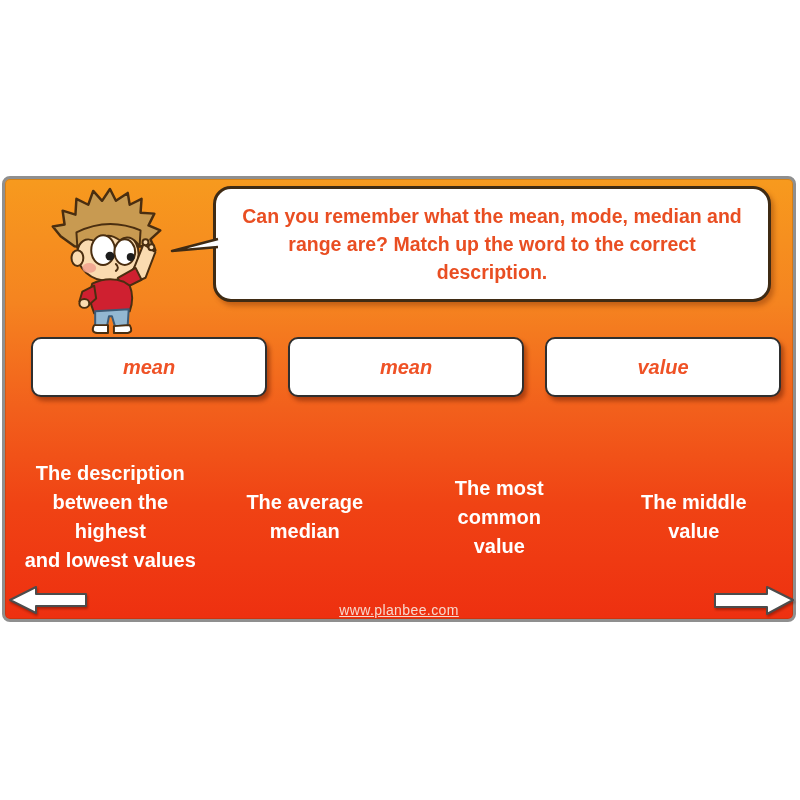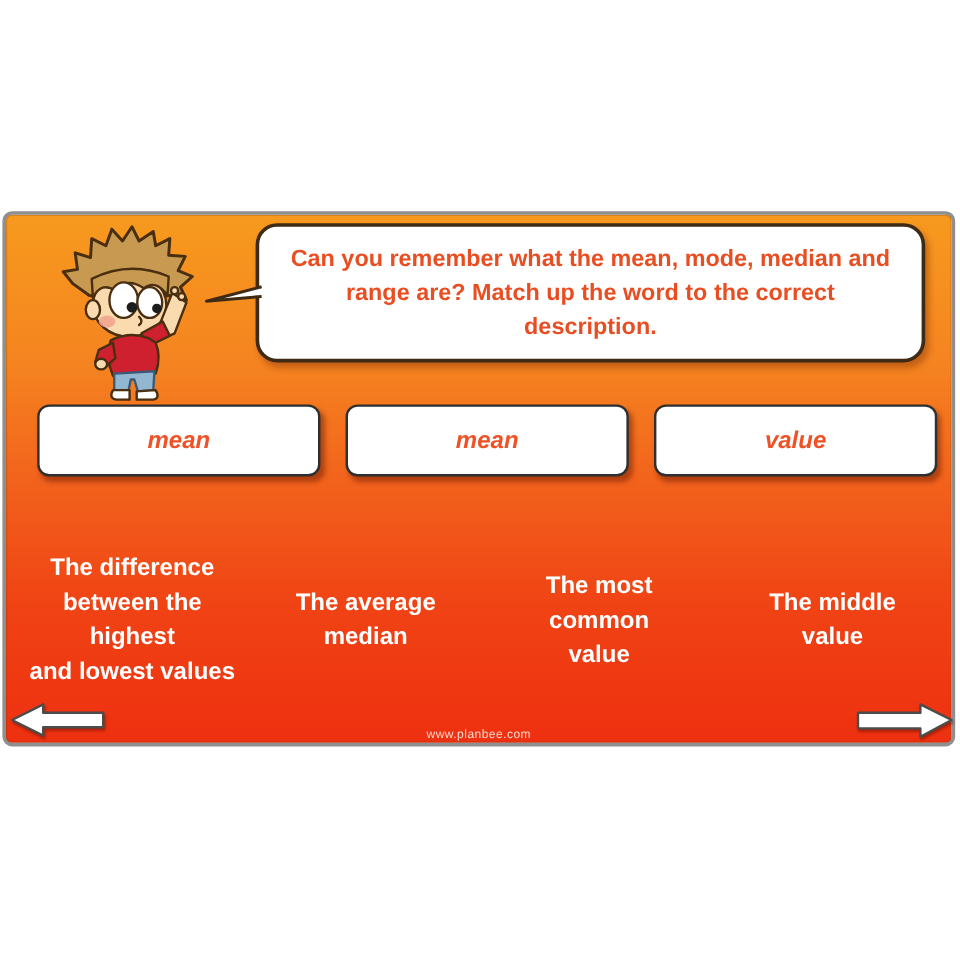--- a/index.html
+++ b/index.html
@@ -52,21 +52,21 @@
     text-align:center;white-space:pre-line;
   }
   
   .arrow-btn{position:absolute;top:405px;width:82px;height:31px;cursor:pointer;background:none;border:none;padding:0;}
   .arrow-btn.prev{left:3px;}
   .arrow-btn.next{right:-2px;top:406px;}
   .arrow-btn svg{display:block;filter:drop-shadow(1px 2px 1px rgba(70,10,0,.4));}
   
   .footer-url{
     position:absolute;left:0;right:0;bottom:1px;text-align:center;
-    color:#f6d9ce;font-size:10px;letter-spacing:.4px;
+    color:#f6d9ce;font-size:14px;letter-spacing:.4px;text-decoration:underline;
   }
 </style>
 </head>
 <body>
 
 <div class="slide">
 
   <div class="boy">
     <svg viewBox="0 0 120 150" width="122" height="148">
       <g stroke="#4a2e10" stroke-width="2" stroke-linejoin="round" stroke-linecap="round">
@@ -123,21 +123,21 @@
     <div class="card">
       <span class="card-label">mean</span>
     </div>
     <div class="card">
       <span class="card-label">value</span>
     </div>
   </div>
 
   <div class="desc-row">
     <div class="desc">
-      <span class="desc-text">The difference
+      <span class="desc-text">The description
 between the highest
 and lowest values</span>
     </div>
     <div class="desc">
       <span class="desc-text">The average
 median</span>
     </div>
     <div class="desc">
       <span class="desc-text">The most
 common

